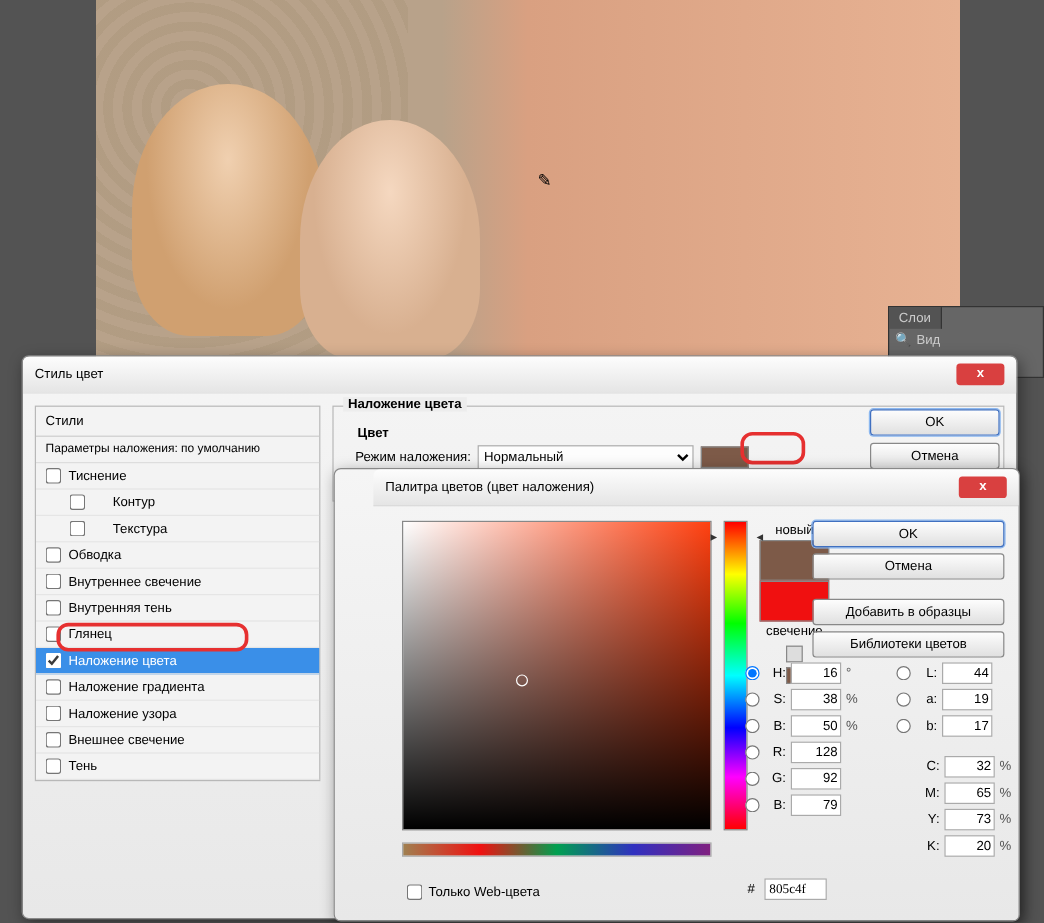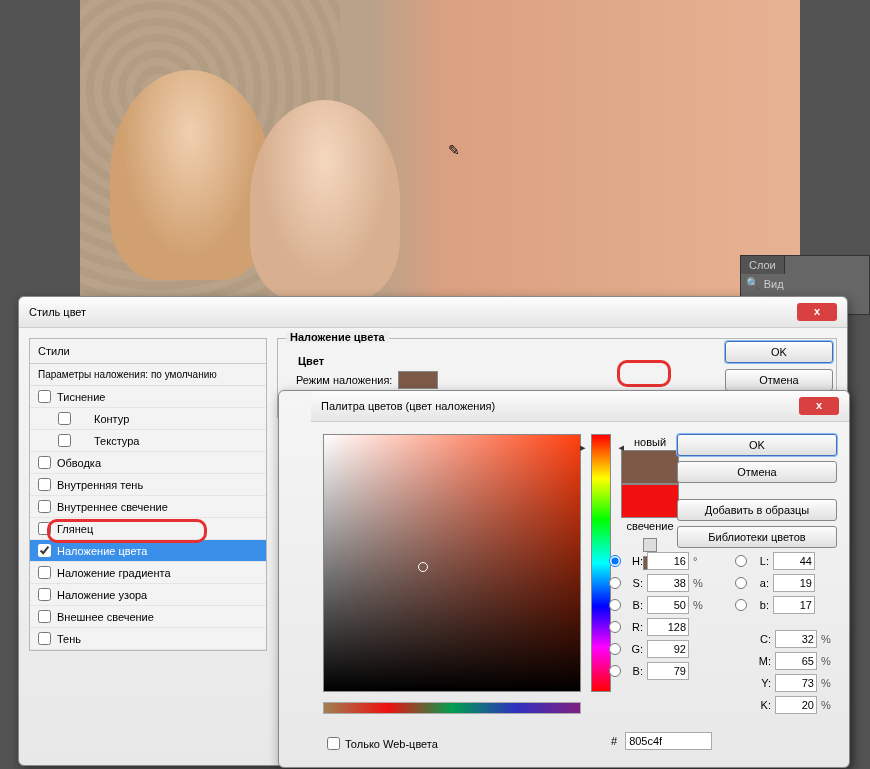--- a/index.html
+++ b/index.html
@@ -43,21 +43,21 @@
 .overlay-fieldset { padding-left: 18px; padding-top: 16px; }
 .overlay-row { display: flex; align-items: center; gap: 6px; margin-top: 4px; }
 .overlay-row select { width: 180px; height: 20px; border: 1px solid #aaa; background: #fdfdfd; }
 .color-swatch-btn { width: 40px; height: 18px; background: #7d5a48; border: 1px solid #888; cursor: pointer; }
 
 .ls-buttons { position: absolute; top: 44px; right: 14px; width: 108px; display: flex; flex-direction: column; gap: 6px; }
 .btn { height: 22px; border: 1px solid #888; border-radius: 3px; background: linear-gradient(#fdfdfd, #e0e0e0); cursor: pointer; text-align: center; line-height: 20px; }
 .btn.primary { border-color: #4070c0; box-shadow: 0 0 0 1px #8cb8f0; }
 
 .dialog-picker { top: 390px; left: 278px; width: 572px; height: 378px; padding-left: 32px; }
-.picker-body { display: flex; padding: 12px; gap: 10px; height: calc(100% - 28px); position: relative; }
+.picker-body { display: flex; padding: 12px; gap: 10px; height: calc(100% - 28px); position: relative; margin-left: 12px; }
 .picker-field { width: 258px; height: 258px; background: linear-gradient(to bottom, rgba(0,0,0,0) 0%, #000 100%), linear-gradient(to right, #fff 0%, #ff4010 100%); border: 1px solid #888; position: relative; }
 .picker-circle { position: absolute; width: 10px; height: 10px; border: 1px solid #fff; border-radius: 50%; left: 94px; top: 127px; }
 .hue-strip { width: 20px; height: 258px; border: 1px solid #888; background: linear-gradient(to bottom, #f00 0%, #ff0 17%, #0f0 33%, #0ff 50%, #00f 67%, #f0f 83%, #f00 100%); position: relative; }
 .hue-thumb { position: absolute; left: -4px; top: 10px; width: 28px; height: 6px; border-top: 4px solid transparent; border-bottom: 4px solid transparent; }
 .hue-thumb::before { content: "▸"; position: absolute; left: -8px; top: -8px; color: #333; }
 .hue-thumb::after { content: "◂"; position: absolute; right: -8px; top: -8px; color: #333; }
 
 .picker-preview { width: 58px; }
 .preview-label { text-align: center; padding: 2px 0; }
 .preview-box { width: 58px; height: 34px; border: 1px solid #888; }
@@ -73,21 +73,21 @@
 .color-inputs input[type=radio] { width: 12px; height: 12px; }
 .color-inputs input[type=text] { width: 42px; height: 18px; border: 1px solid #aaa; text-align: right; padding-right: 2px; }
 .lbl { text-align: right; }
 .unit { text-align: left; color: #555; }
 .spacer { width: 20px; }
 
 .cmyk { position: absolute; left: 444px; top: 208px; display: grid; grid-template-columns: 16px 42px 14px; gap: 4px; align-items: center; }
 .cmyk input { width: 42px; height: 18px; border: 1px solid #aaa; text-align: right; padding-right: 2px; }
 
 .hex-row { position: absolute; left: 300px; bottom: 20px; display: flex; align-items: center; gap: 8px; }
-.hex-row input { width: 87px; height: 18px; border: 1px solid #aaa; padding-left: 3px; }
+.hex-row input { width: 52px; height: 18px; border: 1px solid #aaa; padding-left: 3px; font-family: Liberation Serif, serif; }
 
 .webonly { position: absolute; left: 16px; bottom: 20px; display: flex; align-items: center; gap: 5px; }
 .gradient-bar { position: absolute; left: 12px; top: 280px; width: 258px; height: 12px; background: linear-gradient(to right, #a08050, #f01010, #00a050, #3030c0, #802080); border: 1px solid #aaa; }
 </style>
 </head>
 <body>
 
 <div class="canvas-area">
   <div class="canvas-left-pad"></div>
   <div class="canvas-photo">
@@ -128,25 +128,25 @@
           <div class="ls-item indent">
             <input type="checkbox" style="">
             <span>Текстура</span>
           </div>
           <div class="ls-item">
             <input type="checkbox" style="">
             <span>Обводка</span>
           </div>
           <div class="ls-item">
             <input type="checkbox" style="">
+            <span>Внутреннее свечение</span>
+          </div>
+          <div class="ls-item">
+            <input type="checkbox" style="">
             <span>Внутренняя тень</span>
-          </div>
-          <div class="ls-item">
-            <input type="checkbox" style="">
-            <span>Внутреннее свечение</span>
           </div>
           <div class="ls-item">
             <input type="checkbox" style="">
             <span>Глянец</span>
           </div>
           <div class="ls-item selected">
             <input type="checkbox" checked="" style="">
             <span>Наложение цвета</span>
           </div>
           <div class="ls-item">
@@ -166,20 +166,21 @@
             <span>Тень</span>
           </div>
         </div>
     </div>
     <div class="ls-right">
       <div class="fieldset overlay-fieldset">
         <div class="fieldset-title">Наложение цвета</div>
         <div style="font-weight:bold;margin-left:2px">Цвет</div>
         <div class="overlay-row">
           <span>Режим наложения:</span>
+          <select><option>Нормальный</option></select>
           <div class="color-swatch-btn"></div>
         </div>
       </div>
     </div>
   </div>
   <div class="ls-buttons">
     <div class="btn primary">OK</div>
     <div class="btn">Отмена</div>
   </div>
   <div class="red-highlight" style="top:222px; left:28px; width:160px; height:24px;"></div>

